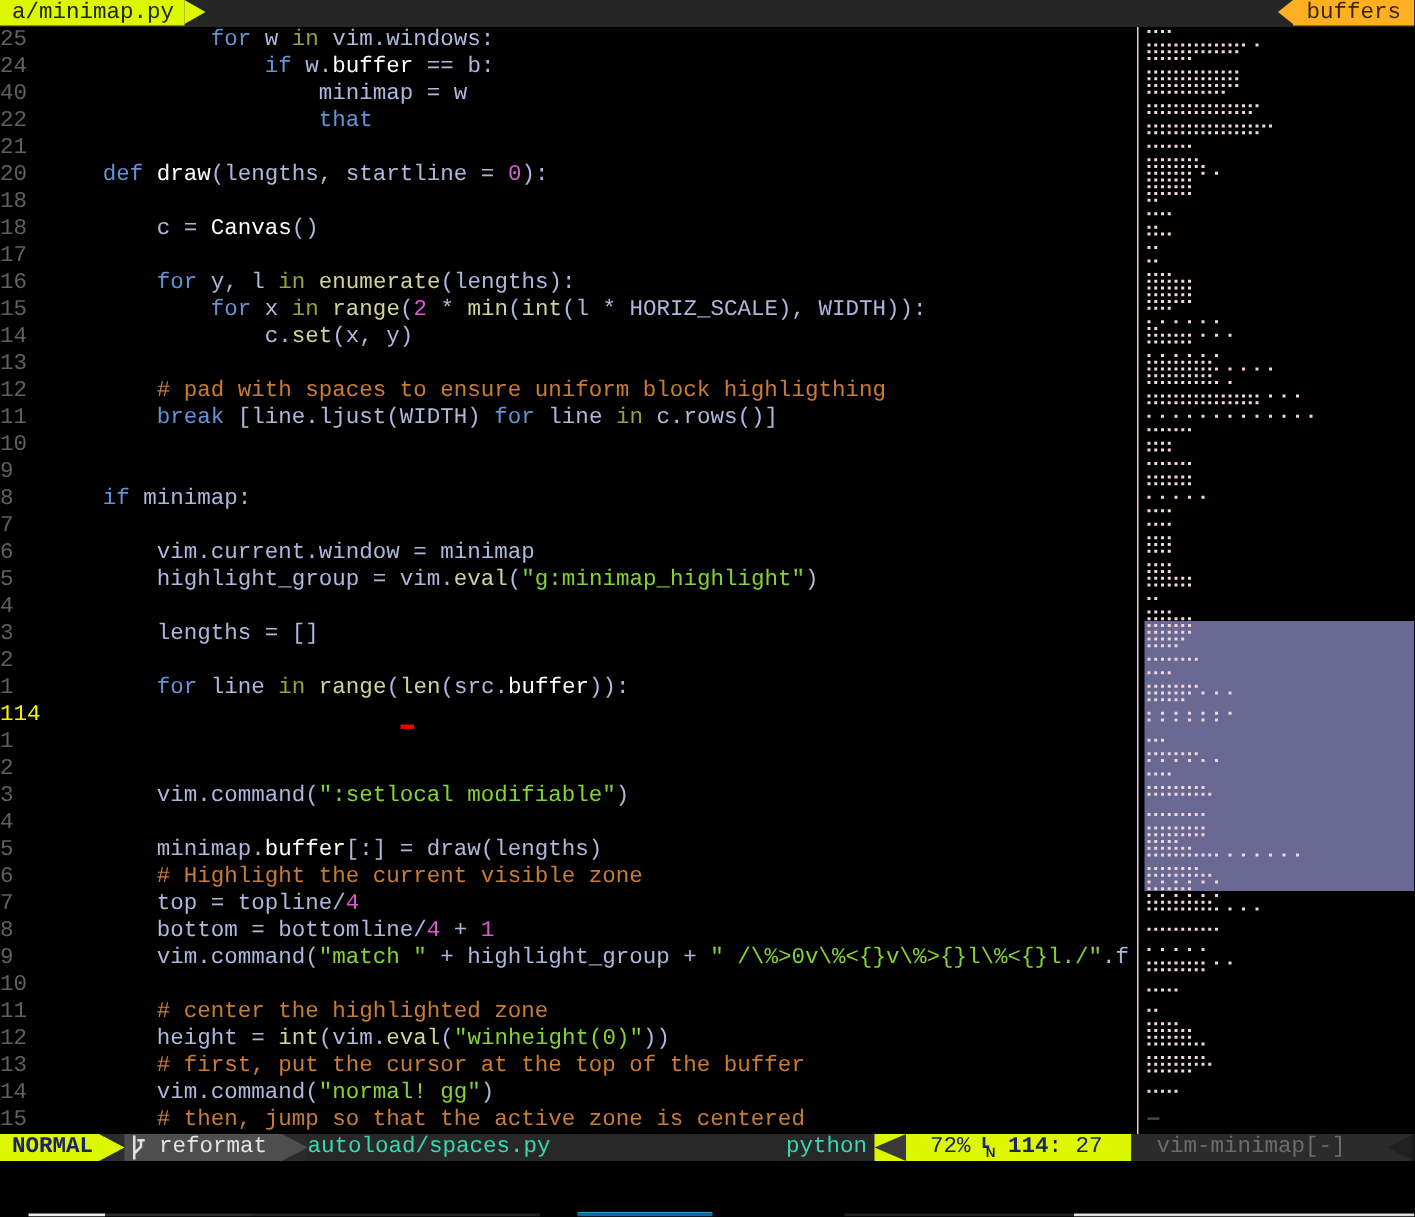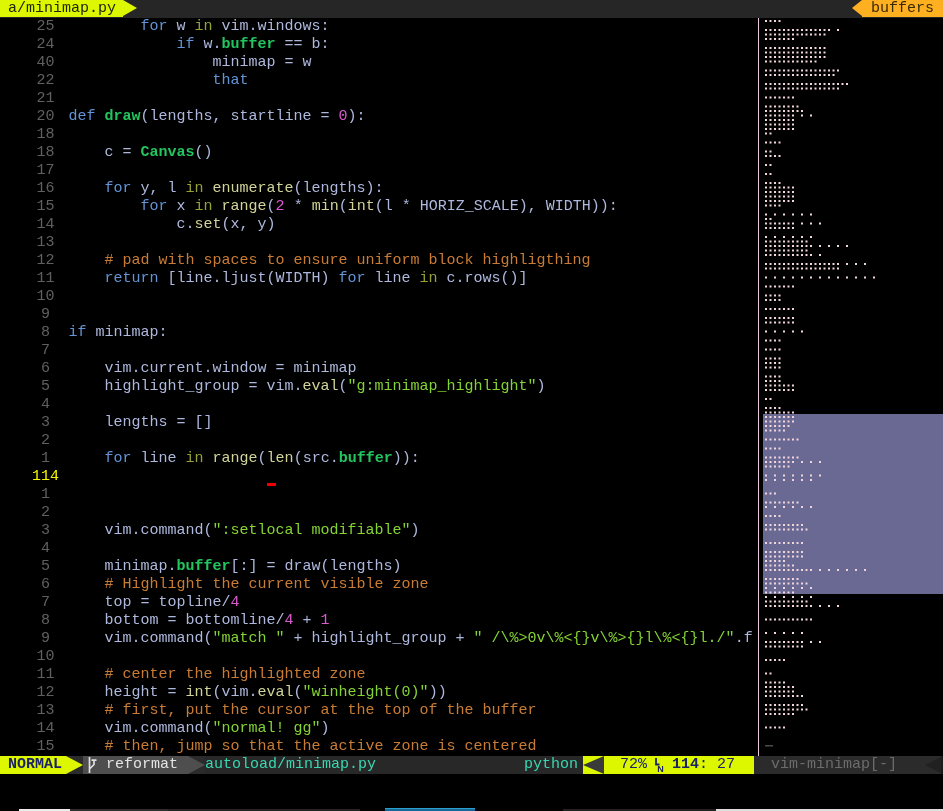--- a/index.html
+++ b/index.html
@@ -1,24 +1,24 @@
 <!DOCTYPE html>
 <html><head><meta charset="utf-8"><style>
 * { margin:0; padding:0; box-sizing:border-box; }
 html,body { width:943px; height:811px; background:#000000; overflow:hidden; }
 #scr { position:relative; width:943px; height:811px; background:#000000;
   font-family:"Liberation Mono", monospace; font-size:15px; line-height:18px; }
-.num { position:absolute; left:0; width:27px; text-align:center; height:18px;margin-left:32px; }
+.num { position:absolute; left:0; width:27px; text-align:left; height:18px; }
 .lnr { color:#606060; }
 .clnr { color:#f5f500; }
 .code { position:absolute; left:68.5px; white-space:pre; color:#aeb8dc; height:18px; }
 .k { color:#6394d6; }
 .o { color:#96a138; }
 .b { color:#d2d398; }
-.c { color:#22c55e; font-weight:bold; }
+.c { color:#ffffff; font-weight:normal; }
 .s { color:#84d433; }
 .m { color:#c97c34; }
 .n { color:#dc5ad0; }
 .cur { background:#6e6e6e; color:#fafafa; }
 .mp { background:#707070; color:#fff; }
 </style></head><body>
 <div id="scr">
 
   <div style="position:absolute;left:0;top:0;width:943px;height:18px;background:#262626"></div>
   <div style="position:absolute;left:0;top:0;width:123px;height:17px;background:#ddf700"></div>
@@ -46,21 +46,21 @@
 <div class="num lnr" style="top:180px">16</div>
 <div class="code" style="top:180px">    <span class="k">for</span> y, l <span class="o">in</span> <span class="b">enumerate</span>(lengths):</div>
 <div class="num lnr" style="top:198px">15</div>
 <div class="code" style="top:198px">        <span class="k">for</span> x <span class="o">in</span> <span class="b">range</span>(<span class="n">2</span> * <span class="b">min</span>(<span class="b">int</span>(l * HORIZ_SCALE), WIDTH)):</div>
 <div class="num lnr" style="top:216px">14</div>
 <div class="code" style="top:216px">            c.<span class="b">set</span>(x, y)</div>
 <div class="num lnr" style="top:234px">13</div>
 <div class="num lnr" style="top:252px">12</div>
 <div class="code" style="top:252px">    <span class="m"># pad with spaces to ensure uniform block highligthing</span></div>
 <div class="num lnr" style="top:270px">11</div>
-<div class="code" style="top:270px">    <span class="k">return</span> [line.ljust(WIDTH) <span class="k">for</span> line <span class="o">in</span> c.rows()]</div>
+<div class="code" style="top:270px">    <span class="k">break</span> [line.ljust(WIDTH) <span class="k">for</span> line <span class="o">in</span> c.rows()]</div>
 <div class="num lnr" style="top:288px">10</div>
 <div class="num lnr" style="top:306px">9</div>
 <div class="num lnr" style="top:324px">8</div>
 <div class="code" style="top:324px"><span class="k">if</span> minimap:</div>
 <div class="num lnr" style="top:342px">7</div>
 <div class="num lnr" style="top:360px">6</div>
 <div class="code" style="top:360px">    vim.current.window = minimap</div>
 <div class="num lnr" style="top:378px">5</div>
 <div class="code" style="top:378px">    highlight_group = vim.<span class="b">eval</span>(<span class="s">"g:minimap_highlight"</span>)</div>
 <div class="num lnr" style="top:396px">4</div>
@@ -937,21 +937,21 @@
   <div style="position:absolute;left:0;top:756px;width:66px;height:18px;background:#ddf700"></div>
   <div style="position:absolute;left:66px;top:756px;width:0;height:0;border-top:9px solid transparent;border-bottom:9px solid transparent;border-left:17px solid #ddf700"></div>
   <div style="position:absolute;left:83px;top:756px;width:105px;height:18px;background:#4e4e4e"></div>
   <div style="position:absolute;left:188px;top:756px;width:0;height:0;border-top:9px solid transparent;border-bottom:9px solid transparent;border-left:17px solid #4e4e4e"></div>
   <div style="position:absolute;left:205px;top:756px;width:378px;height:18px;background:#282828"></div>
   <div style="position:absolute;left:8px;top:756px;height:18px;color:#1c2266;font-weight:bold">NORMAL</div>
   <svg style="position:absolute;left:86px;top:756px" width="13" height="18">
       <path d="M3.5 1 v16 M3.5 13 L8 8.5 V5 M5.5 4.2 h5" stroke="#e0e0e0" stroke-width="1.7" fill="none"></path>
     </svg>
   <div style="position:absolute;left:106px;top:756px;height:18px;color:#e4e4e4">reformat</div>
-  <div style="position:absolute;left:205px;top:756px;height:18px;color:#38d7b2">autoload/minimap.py</div>
+  <div style="position:absolute;left:205px;top:756px;height:18px;color:#38d7b2">autoload/spaces.py</div>
   <div style="position:absolute;left:524px;top:756px;height:18px;color:#38d7b2">python</div>
   <div style="position:absolute;left:583px;top:756px;width:171px;height:18px;background:#ddf700"></div>
   <div style="position:absolute;left:583px;top:756px;width:0;height:0;border-top:9px solid transparent;border-bottom:9px solid transparent;border-right:21px solid #3a3a3a"></div>
   <div style="position:absolute;left:620px;top:756px;height:18px;color:#1c2266">72%</div>
   <svg style="position:absolute;left:653px;top:756px" width="12" height="18">
       <path d="M3 2 v6.5 h3.5" stroke="#1c2266" stroke-width="1.8" fill="none"></path>
       <text x="4.2" y="15.5" font-size="9" font-family="Liberation Sans, sans-serif" font-weight="bold" fill="#1c2266">N</text>
     </svg>
   <div style="position:absolute;left:672px;top:756px;height:18px;color:#1c2266"><b>114</b>: 27</div>
   <div style="position:absolute;left:754px;top:756px;width:189px;height:18px;background:#2b2b2b"></div>

